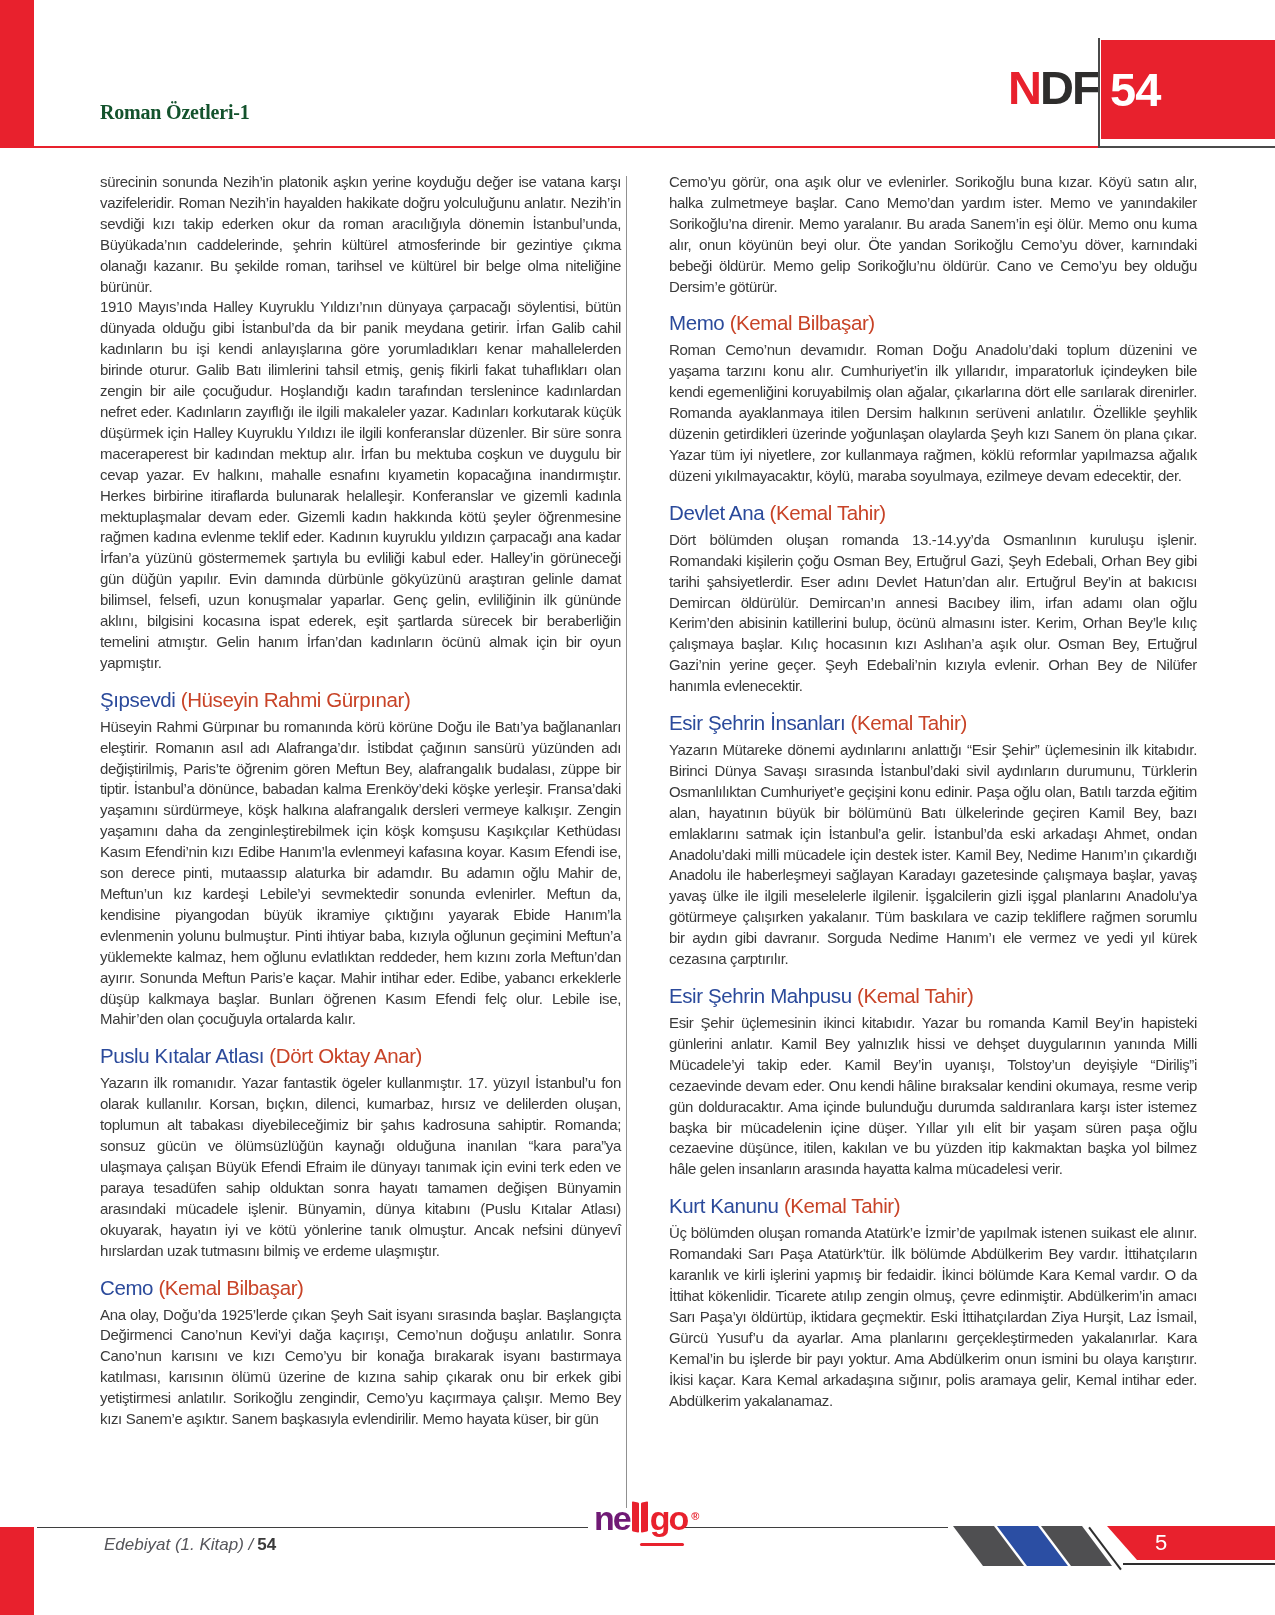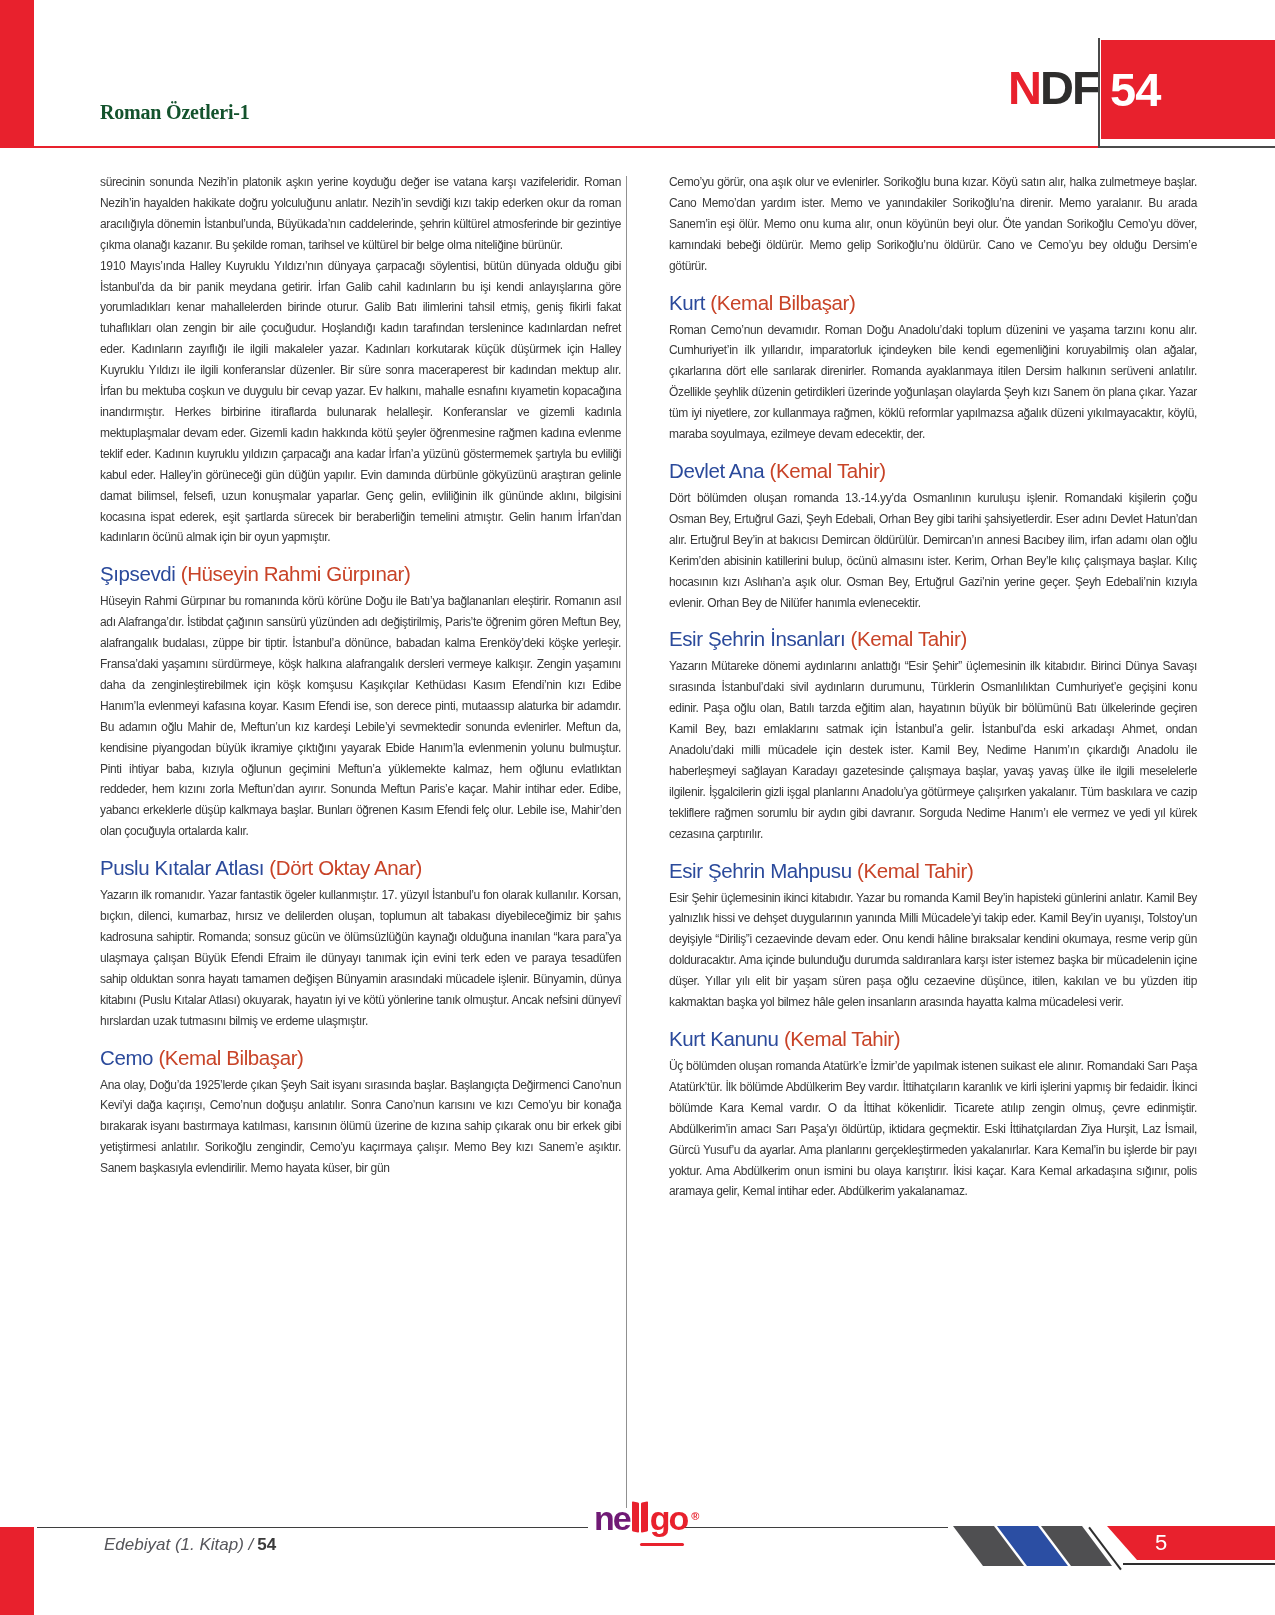--- a/index.html
+++ b/index.html
@@ -18,21 +18,21 @@
   .ndf-n{color:#e8212d;}
   .ndf-divider{position:absolute;left:1098px;top:38px;width:2px;height:110px;background:#4a4a4a;}
   .ndf-box{position:absolute;left:1101px;top:40px;width:174px;height:99px;background:#e8212d;}
   .ndf-num{position:absolute;left:9px;top:0;color:#ffffff;font-size:47px;font-weight:bold;
     line-height:99px;letter-spacing:-1px;}
   
   .col{position:absolute;top:172px;}
   .col-left{left:100px;width:521px;}
   .col-right{left:669px;width:528px;}
   .col-divider{position:absolute;left:626px;top:176px;width:1px;height:1332px;background:#909090;}
-  .para{font-size:12px;line-height:20.9px;text-align:justify;color:#3a3a3a;
+  .para{font-size:15px;line-height:20.9px;text-align:justify;color:#3a3a3a;
     letter-spacing:-0.35px;}
   .sec-head{font-size:20.5px;line-height:24px;margin:14px 0 5px 0;letter-spacing:-0.4px;}
   .sec-title{color:#2b4a9b;}
   .sec-author{color:#c84327;}
   
   .footer-rule{position:absolute;top:1527px;height:1px;background:#3f3f3f;}
   .footer-rule.seg1{left:37px;width:551px;}
   .footer-rule.seg2{left:684px;width:264px;}
   .redbar-bottom{position:absolute;left:0;top:1527px;width:34px;height:88px;background:#e8212d;}
   .footer-left{position:absolute;left:104px;top:1535px;font-size:17px;color:#55555a;}
@@ -80,21 +80,21 @@
     <div class="sec-head"><span class="sec-title">Şıpsevdi </span><span class="sec-author">(Hüseyin Rahmi Gürpınar)</span></div>
     <div class="para">Hüseyin Rahmi Gürpınar bu romanında körü körüne Doğu ile Batı’ya bağlananları eleştirir. Romanın asıl adı Alafranga’dır. İstibdat çağının sansürü yüzünden adı değiştirilmiş, Paris’te öğrenim gören Meftun Bey, alafrangalık budalası, züppe bir tiptir. İstanbul’a dönünce, babadan kalma Erenköy’deki köşke yerleşir. Fransa’daki yaşamını sürdürmeye, köşk halkına alafrangalık dersleri vermeye kalkışır. Zengin yaşamını daha da zenginleştirebilmek için köşk komşusu Kaşıkçılar Kethüdası Kasım Efendi’nin kızı Edibe Hanım’la evlenmeyi kafasına koyar. Kasım Efendi ise, son derece pinti, mutaassıp alaturka bir adamdır. Bu adamın oğlu Mahir de, Meftun’un kız kardeşi Lebile’yi sevmektedir sonunda evlenirler. Meftun da, kendisine piyangodan büyük ikramiye çıktığını yayarak Ebide Hanım’la evlenmenin yolunu bulmuştur. Pinti ihtiyar baba, kızıyla oğlunun geçimini Meftun’a yüklemekte kalmaz, hem oğlunu evlatlıktan reddeder, hem kızını zorla Meftun’dan ayırır. Sonunda Meftun Paris’e kaçar. Mahir intihar eder. Edibe, yabancı erkeklerle düşüp kalkmaya başlar. Bunları öğrenen Kasım Efendi felç olur. Lebile ise, Mahir’den olan çocuğuyla ortalarda kalır.</div>
     <div class="sec-head"><span class="sec-title">Puslu Kıtalar Atlası </span><span class="sec-author">(Dört Oktay Anar)</span></div>
     <div class="para">Yazarın ilk romanıdır. Yazar fantastik ögeler kullanmıştır. 17. yüzyıl İstanbul’u fon olarak kullanılır. Korsan, bıçkın, dilenci, kumarbaz, hırsız ve delilerden oluşan, toplumun alt tabakası diyebileceğimiz bir şahıs kadrosuna sahiptir. Romanda; sonsuz gücün ve ölümsüzlüğün kaynağı olduğuna inanılan “kara para”ya ulaşmaya çalışan Büyük Efendi Efraim ile dünyayı tanımak için evini terk eden ve paraya tesadüfen sahip olduktan sonra hayatı tamamen değişen Bünyamin arasındaki mücadele işlenir. Bünyamin, dünya kitabını (Puslu Kıtalar Atlası) okuyarak, hayatın iyi ve kötü yönlerine tanık olmuştur. Ancak nefsini dünyevî hırslardan uzak tutmasını bilmiş ve erdeme ulaşmıştır.</div>
     <div class="sec-head"><span class="sec-title">Cemo </span><span class="sec-author">(Kemal Bilbaşar)</span></div>
     <div class="para">Ana olay, Doğu’da 1925’lerde çıkan Şeyh Sait isyanı sırasında başlar. Başlangıçta Değirmenci Cano’nun Kevi’yi dağa kaçırışı, Cemo’nun doğuşu anlatılır. Sonra Cano’nun karısını ve kızı Cemo’yu bir konağa bırakarak isyanı bastırmaya katılması, karısının ölümü üzerine de kızına sahip çıkarak onu bir erkek gibi yetiştirmesi anlatılır. Sorikoğlu zengindir, Cemo’yu kaçırmaya çalışır. Memo Bey kızı Sanem’e aşıktır. Sanem başkasıyla evlendirilir. Memo hayata küser, bir gün</div>
   </div>
 <div class="col-divider"></div>
 <div class="col col-right" id="col-right">
     <div class="para">Cemo’yu görür, ona aşık olur ve evlenirler. Sorikoğlu buna kızar. Köyü satın alır, halka zulmetmeye başlar. Cano Memo’dan yardım ister. Memo ve yanındakiler Sorikoğlu’na direnir. Memo yaralanır. Bu arada Sanem’in eşi ölür. Memo onu kuma alır, onun köyünün beyi olur. Öte yandan Sorikoğlu Cemo’yu döver, karnındaki bebeği öldürür. Memo gelip Sorikoğlu’nu öldürür. Cano ve Cemo’yu bey olduğu Dersim’e götürür.</div>
-    <div class="sec-head"><span class="sec-title">Kurt </span><span class="sec-author">(Kemal Bilbaşar)</span></div>
+    <div class="sec-head"><span class="sec-title">Memo </span><span class="sec-author">(Kemal Bilbaşar)</span></div>
     <div class="para">Roman Cemo’nun devamıdır. Roman Doğu Anadolu’daki toplum düzenini ve yaşama tarzını konu alır. Cumhuriyet’in ilk yıllarıdır, imparatorluk içindeyken bile kendi egemenliğini koruyabilmiş olan ağalar, çıkarlarına dört elle sarılarak direnirler. Romanda ayaklanmaya itilen Dersim halkının serüveni anlatılır. Özellikle şeyhlik düzenin getirdikleri üzerinde yoğunlaşan olaylarda Şeyh kızı Sanem ön plana çıkar. Yazar tüm iyi niyetlere, zor kullanmaya rağmen, köklü reformlar yapılmazsa ağalık düzeni yıkılmayacaktır, köylü, maraba soyulmaya, ezilmeye devam edecektir, der.</div>
     <div class="sec-head"><span class="sec-title">Devlet Ana </span><span class="sec-author">(Kemal Tahir)</span></div>
     <div class="para">Dört bölümden oluşan romanda 13.-14.yy’da Osmanlının kuruluşu işlenir. Romandaki kişilerin çoğu Osman Bey, Ertuğrul Gazi, Şeyh Edebali, Orhan Bey gibi tarihi şahsiyetlerdir. Eser adını Devlet Hatun’dan alır. Ertuğrul Bey’in at bakıcısı Demircan öldürülür. Demircan’ın annesi Bacıbey ilim, irfan adamı olan oğlu Kerim’den abisinin katillerini bulup, öcünü almasını ister. Kerim, Orhan Bey’le kılıç çalışmaya başlar. Kılıç hocasının kızı Aslıhan’a aşık olur. Osman Bey, Ertuğrul Gazi’nin yerine geçer. Şeyh Edebali’nin kızıyla evlenir. Orhan Bey de Nilüfer hanımla evlenecektir.</div>
     <div class="sec-head"><span class="sec-title">Esir Şehrin İnsanları </span><span class="sec-author">(Kemal Tahir)</span></div>
     <div class="para">Yazarın Mütareke dönemi aydınlarını anlattığı “Esir Şehir” üçlemesinin ilk kitabıdır. Birinci Dünya Savaşı sırasında İstanbul’daki sivil aydınların durumunu, Türklerin Osmanlılıktan Cumhuriyet’e geçişini konu edinir. Paşa oğlu olan, Batılı tarzda eğitim alan, hayatının büyük bir bölümünü Batı ülkelerinde geçiren Kamil Bey, bazı emlaklarını satmak için İstanbul’a gelir. İstanbul’da eski arkadaşı Ahmet, ondan Anadolu’daki milli mücadele için destek ister. Kamil Bey, Nedime Hanım’ın çıkardığı Anadolu ile haberleşmeyi sağlayan Karadayı gazetesinde çalışmaya başlar, yavaş yavaş ülke ile ilgili meselelerle ilgilenir. İşgalcilerin gizli işgal planlarını Anadolu’ya götürmeye çalışırken yakalanır. Tüm baskılara ve cazip tekliflere rağmen sorumlu bir aydın gibi davranır. Sorguda Nedime Hanım’ı ele vermez ve yedi yıl kürek cezasına çarptırılır.</div>
     <div class="sec-head"><span class="sec-title">Esir Şehrin Mahpusu </span><span class="sec-author">(Kemal Tahir)</span></div>
     <div class="para">Esir Şehir üçlemesinin ikinci kitabıdır. Yazar bu romanda Kamil Bey’in hapisteki günlerini anlatır. Kamil Bey yalnızlık hissi ve dehşet duygularının yanında Milli Mücadele’yi takip eder. Kamil Bey’in uyanışı, Tolstoy’un deyişiyle “Diriliş”i cezaevinde devam eder. Onu kendi hâline bıraksalar kendini okumaya, resme verip gün dolduracaktır. Ama içinde bulunduğu durumda saldıranlara karşı ister istemez başka bir mücadelenin içine düşer. Yıllar yılı elit bir yaşam süren paşa oğlu cezaevine düşünce, itilen, kakılan ve bu yüzden itip kakmaktan başka yol bilmez hâle gelen insanların arasında hayatta kalma mücadelesi verir.</div>
     <div class="sec-head"><span class="sec-title">Kurt Kanunu </span><span class="sec-author">(Kemal Tahir)</span></div>
     <div class="para">Üç bölümden oluşan romanda Atatürk’e İzmir’de yapılmak istenen suikast ele alınır. Romandaki Sarı Paşa Atatürk’tür. İlk bölümde Abdülkerim Bey vardır. İttihatçıların karanlık ve kirli işlerini yapmış bir fedaidir. İkinci bölümde Kara Kemal vardır. O da İttihat kökenlidir. Ticarete atılıp zengin olmuş, çevre edinmiştir. Abdülkerim’in amacı Sarı Paşa’yı öldürtüp, iktidara geçmektir. Eski İttihatçılardan Ziya Hurşit, Laz İsmail, Gürcü Yusuf’u da ayarlar. Ama planlarını gerçekleştirmeden yakalanırlar. Kara Kemal’in bu işlerde bir payı yoktur. Ama Abdülkerim onun ismini bu olaya karıştırır. İkisi kaçar. Kara Kemal arkadaşına sığınır, polis aramaya gelir, Kemal intihar eder. Abdülkerim yakalanamaz.</div>
   </div>

